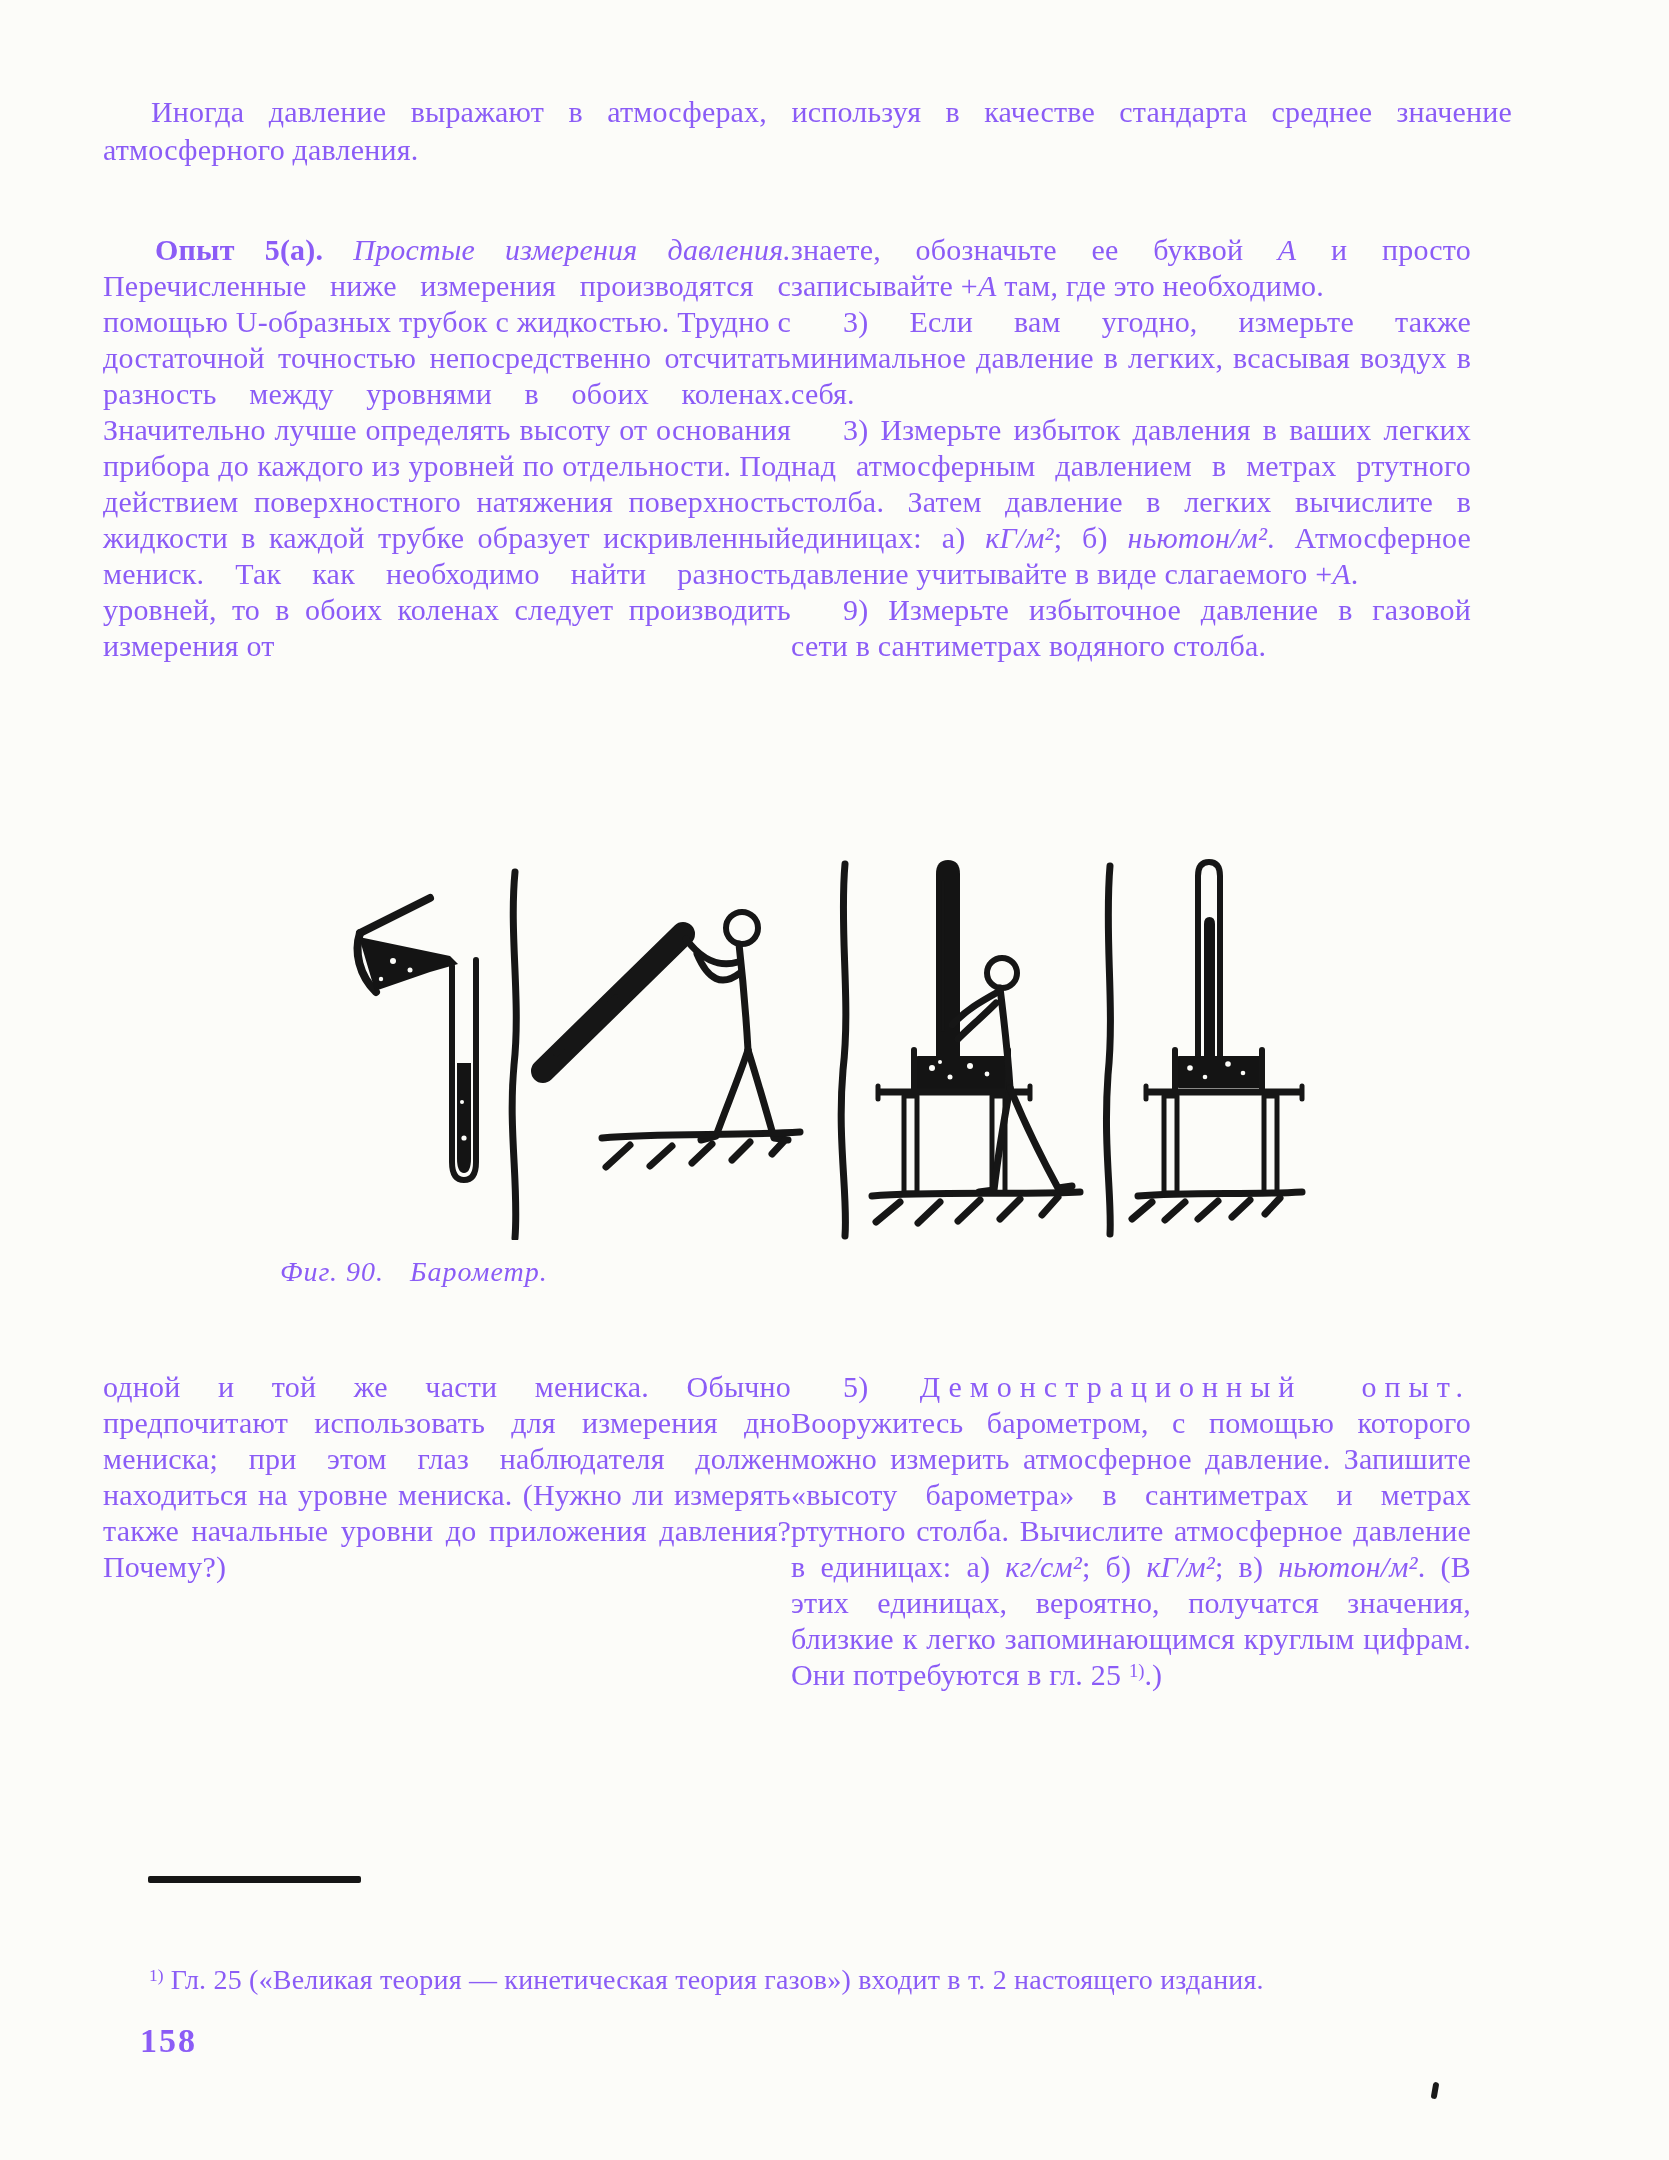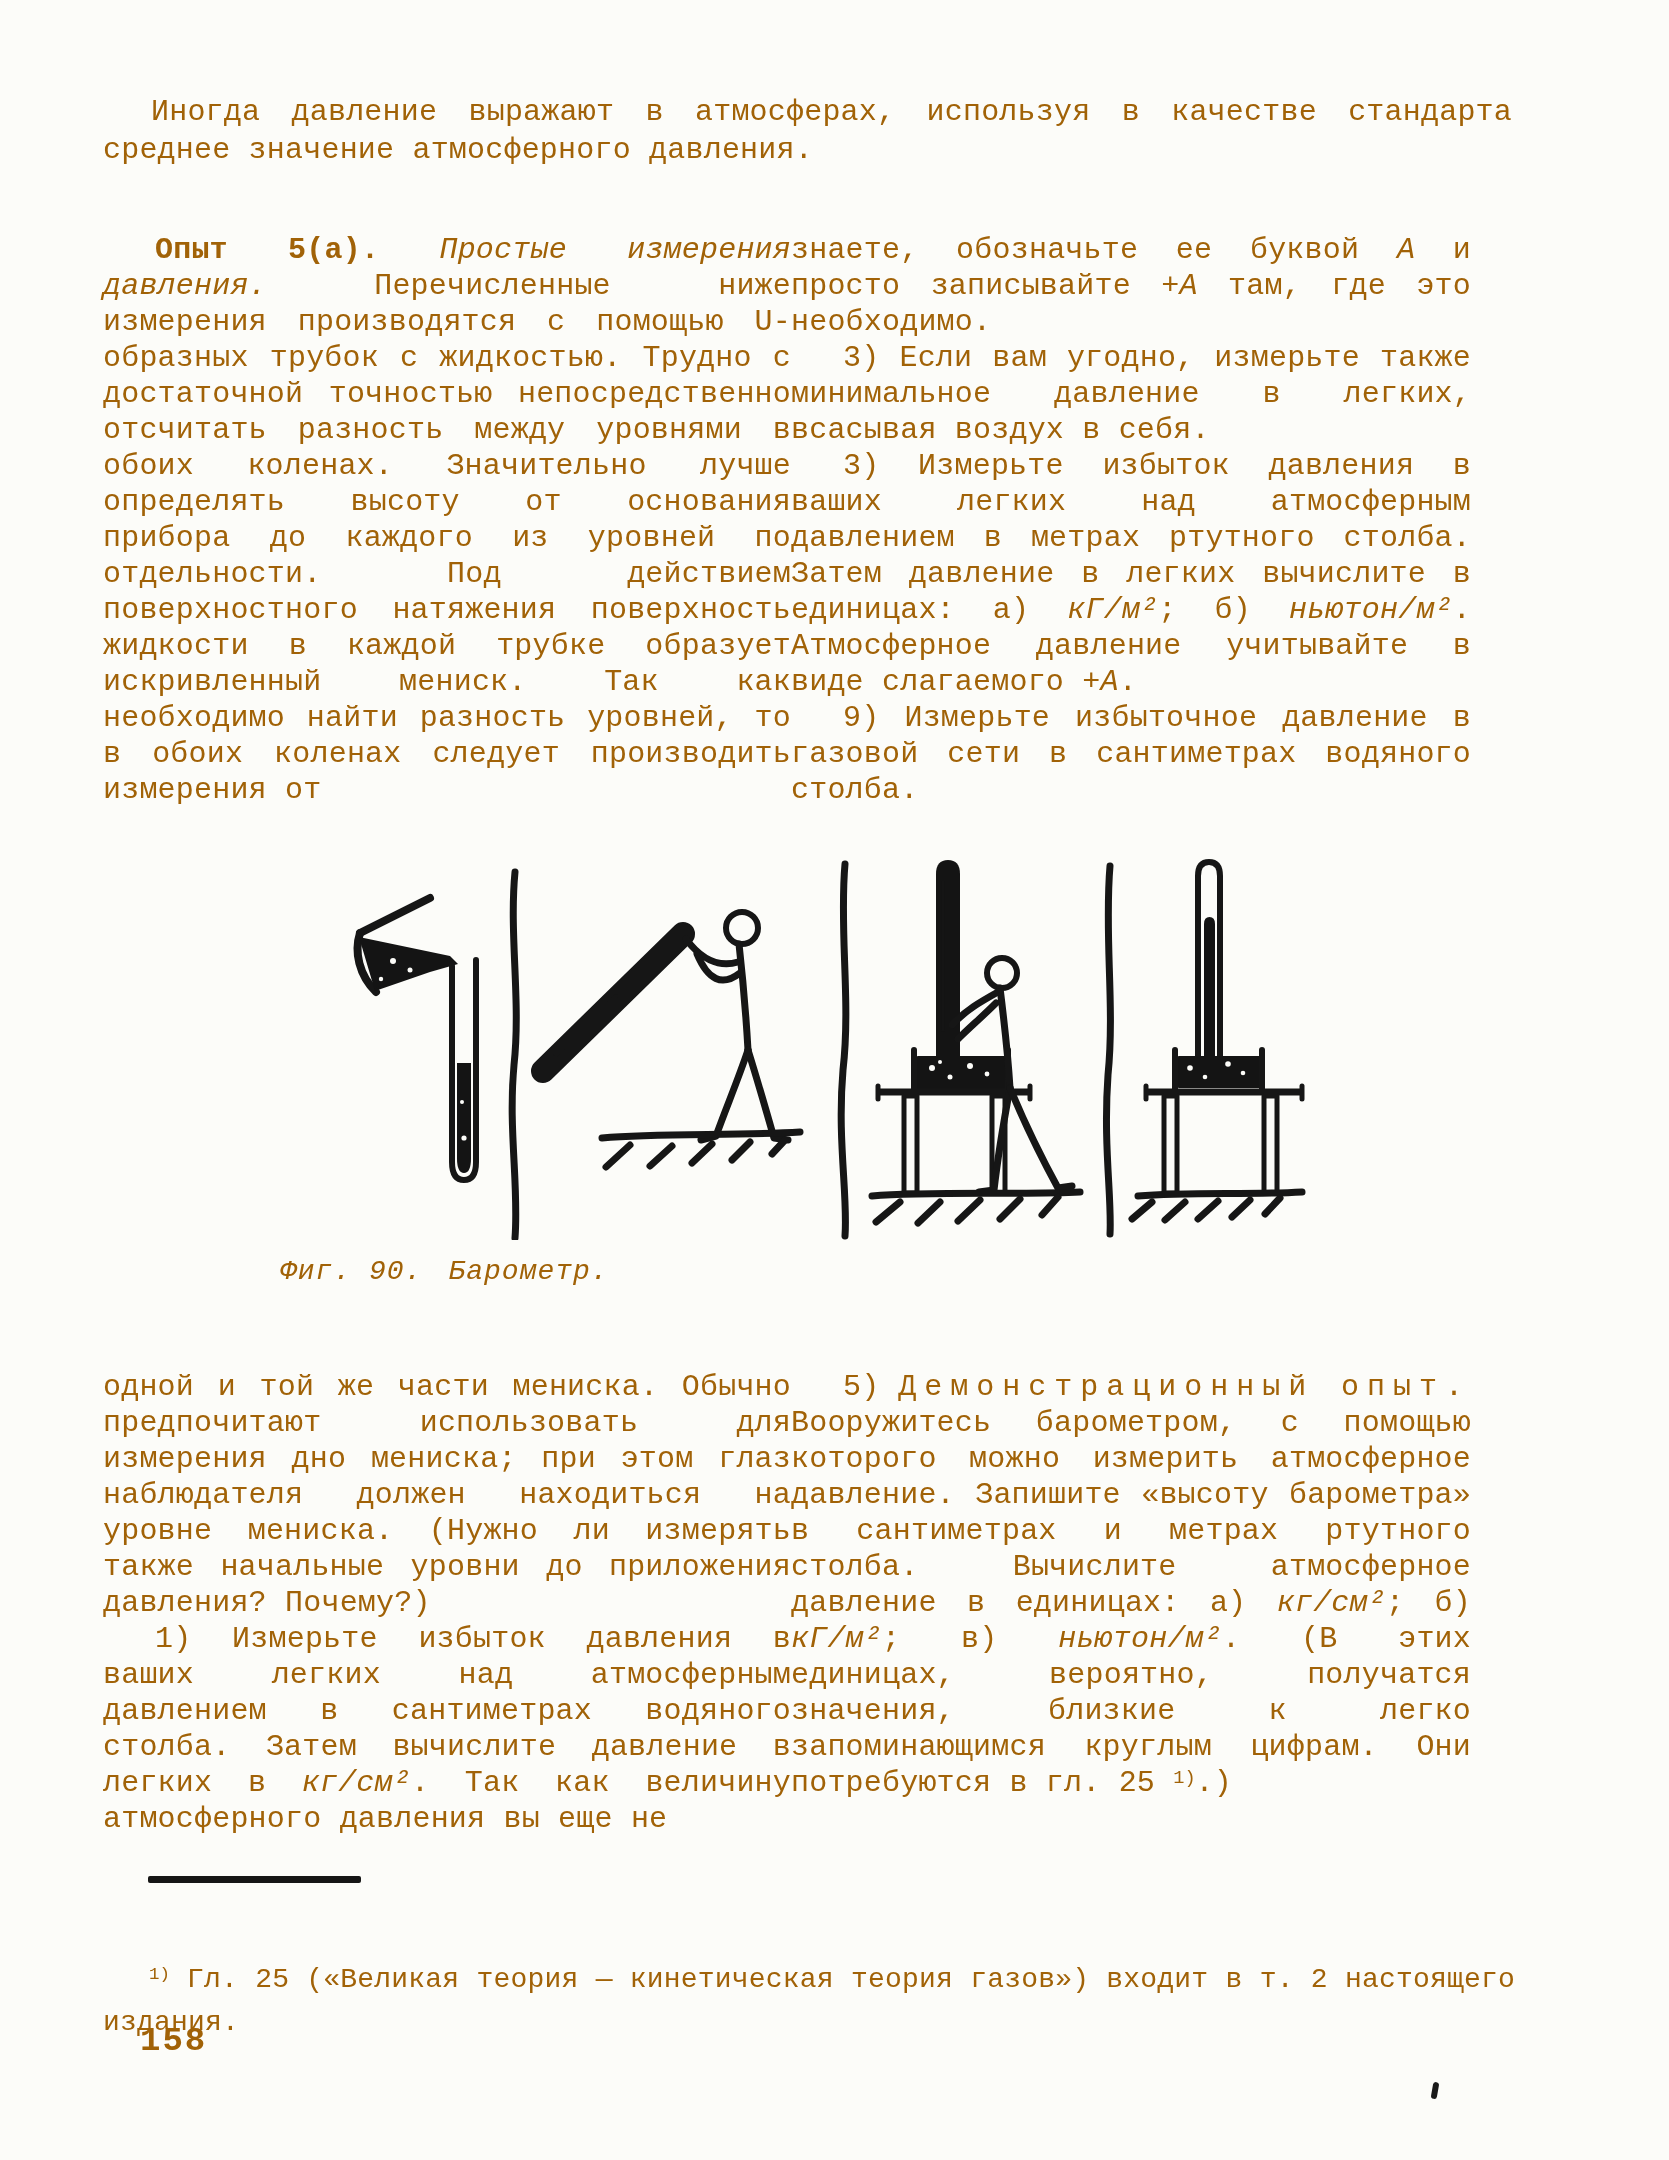--- a/index.html
+++ b/index.html
@@ -1,20 +1,20 @@
 <!DOCTYPE html>
 <html lang="ru"><head>
 <meta charset="utf-8">
 <style>
   html,body{margin:0;padding:0;}
   body{width:1669px;height:2160px;overflow:hidden;background:#e9e9e6;}
   .page{
     position:relative;width:1669px;height:2160px;
-    background:#fcfcf9;color:#a16207;
-    font-family:Liberation Mono, monospace;
+    background:#fcfcf9;color:#8b5cf6;
+    font-family:Liberation Serif, serif;
   }
   .page p{margin:0;text-align:justify;font-size:30px;line-height:36px;letter-spacing:0.2px;}
   .ind{text-indent:52px;}
   .b{font-weight:bold;}
   .i{font-style:italic;}
   .sp{letter-spacing:8px;}
   .sup{font-size:62%;position:relative;top:-0.45em;letter-spacing:0;}
   #intro{position:absolute;left:103px;top:93px;width:1409px;}
   #intro p{line-height:38px;text-indent:48px;}
   .cols{position:absolute;left:103px;width:1412px;display:flex;}
@@ -149,21 +149,20 @@
     </g>
   </svg>
 
   <div id="caption">
     <span class="cap-label">Фиг. 90.</span><span>Барометр.</span>
   </div>
 
   <div id="cols-bottom" class="cols">
     <div class="col-l">
       <p><span>одной и той же части мениска. Обычно предпочитают использовать для измерения дно мениска; при этом глаз наблюдателя должен находиться на уровне мениска. (Нужно ли измерять также начальные уровни до приложения давления? Почему?)</span></p>
-      <p class="ind"><span>1) Измерьте избыток давления в ваших легких над атмосферным давлением в сантиметрах водяного стол­ба. Затем вычислите давление в легких в </span><span class="i">кг/см²</span><span>. Так как величину атмосферного давления вы еще не</span></p>
     </div>
     <div class="col-r">
       <p class="ind"><span>5) </span><span class="sp">Демонстрационный опыт.</span><span> Вооружитесь барометром, с помощью которого можно измерить атмосферное давление. Запишите «высоту барометра» в сантиметрах и метрах ртутного столба. Вычислите атмосферное давление в единицах: а) </span><span class="i">кг/см²</span><span>; б) </span><span class="i">кГ/м²</span><span>; в) </span><span class="i">ньютон/м²</span><span>. (В этих единицах, вероятно, получатся значения, близкие к легко запоминающимся круглым цифрам. Они потребуются в гл. 25 </span><span class="sup">1)</span><span>.)</span></p>
     </div>
   </div>
 
   <div id="fn-rule"></div>
 
   <div id="footnote">
     <p><span class="sup">1)</span><span> Гл. 25 («Великая теория — кинетическая теория газов») входит в т. 2 настоящего издания.</span></p>

